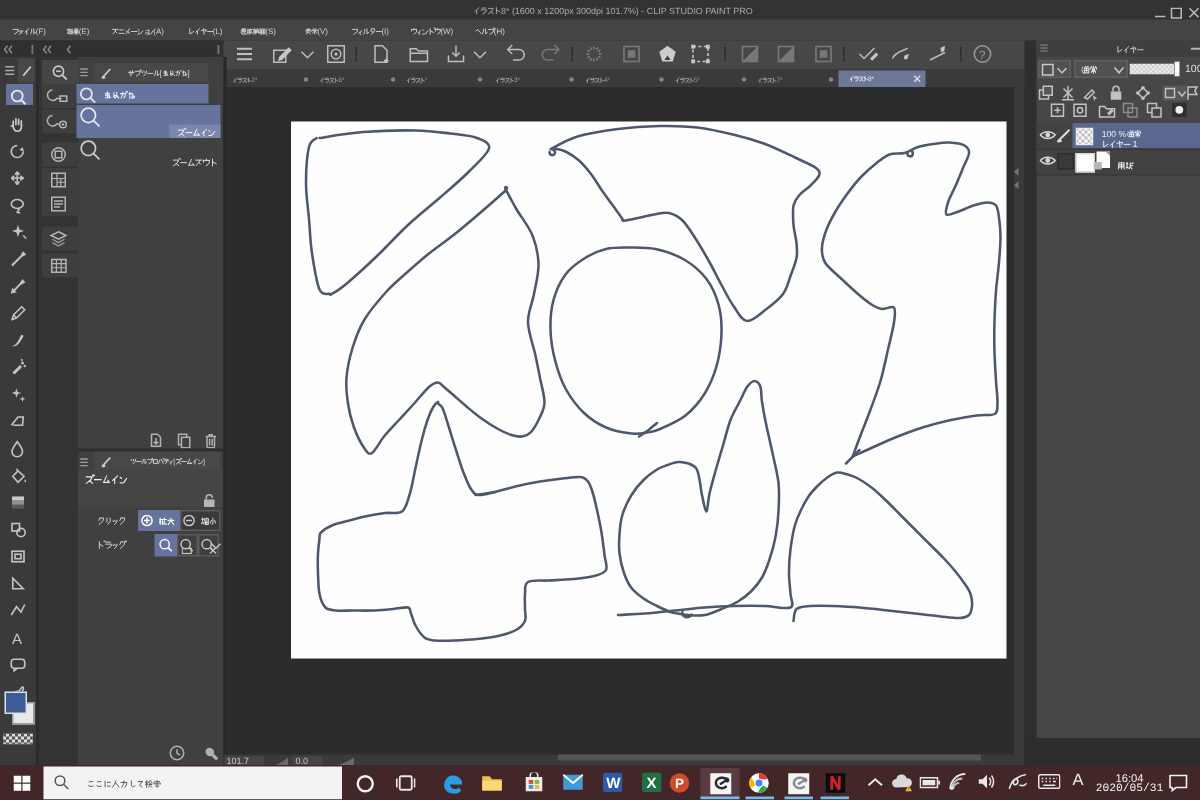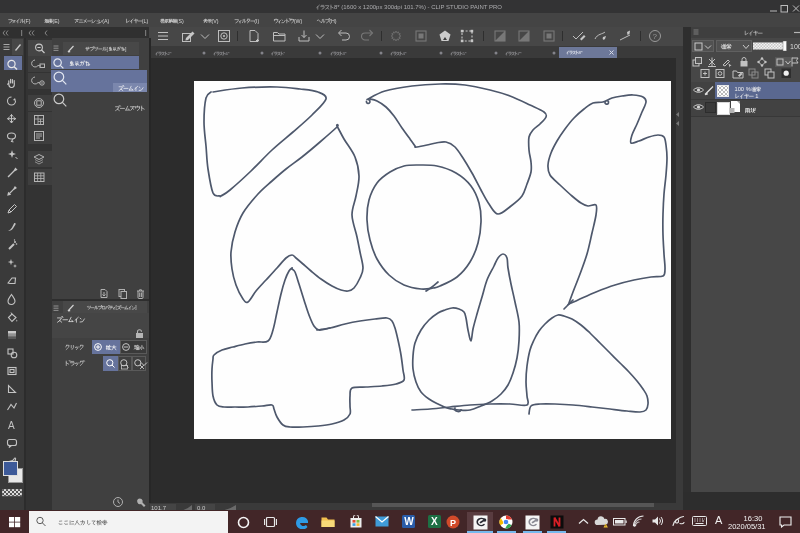--- a/index.html
+++ b/index.html
@@ -1237,22 +1237,22 @@
 <div style="position:absolute;left:692px;top:516px;">
       <svg width="15" height="10">
         <rect x="0.5" y="0.5" width="14" height="9" rx="1" stroke="#e8e8e8" stroke-width="1" fill="none"></rect>
         <path d="M2.5 3 h1 M5 3 h1 M7.5 3 h1 M10 3 h1 M12 3 h0.5 M2.5 5 h1 M5 5 h1 M7.5 5 h1 M10 5 h2 M3.5 7.5 h8" stroke="#e8e8e8" stroke-width="1"></path>
       </svg>
     </div>
 <div style="position:absolute;left:715px;top:514px;">
       <div style="font-family:'Liberation Sans',sans-serif;font-size:11px;color:#f0f0f0">A</div>
     </div>
 <div style="position:absolute;left:737px;top:513.5px;">
-      <div style="font-family:'Liberation Sans',sans-serif;font-size:7.5px;color:#f2f2f2;width:32px;text-align:center">16:30</div>
+      <div style="font-family:'Liberation Sans',sans-serif;font-size:7.5px;color:#f2f2f2;width:32px;text-align:center">16:04</div>
     </div>
 <div style="position:absolute;left:728px;top:522px;">
-      <div style="font-family:Liberation Sans, sans-serif;font-size:7.5px;color:#f2f2f2;width:50px;">2020/05/31</div>
+      <div style="font-family:Liberation Mono, monospace;font-size:7.5px;color:#f2f2f2;width:50px;text-align:center">2020/05/31</div>
     </div>
 <div style="position:absolute;left:779px;top:516px;">
       <svg width="14" height="12">
         <path d="M1 1 h11 v8 h-7 l-2.5 2 v-2 H1z" stroke="#f0f0f0" stroke-width="1.1" fill="none"></path>
       </svg>
     </div>
 </div>
 </body></html>

